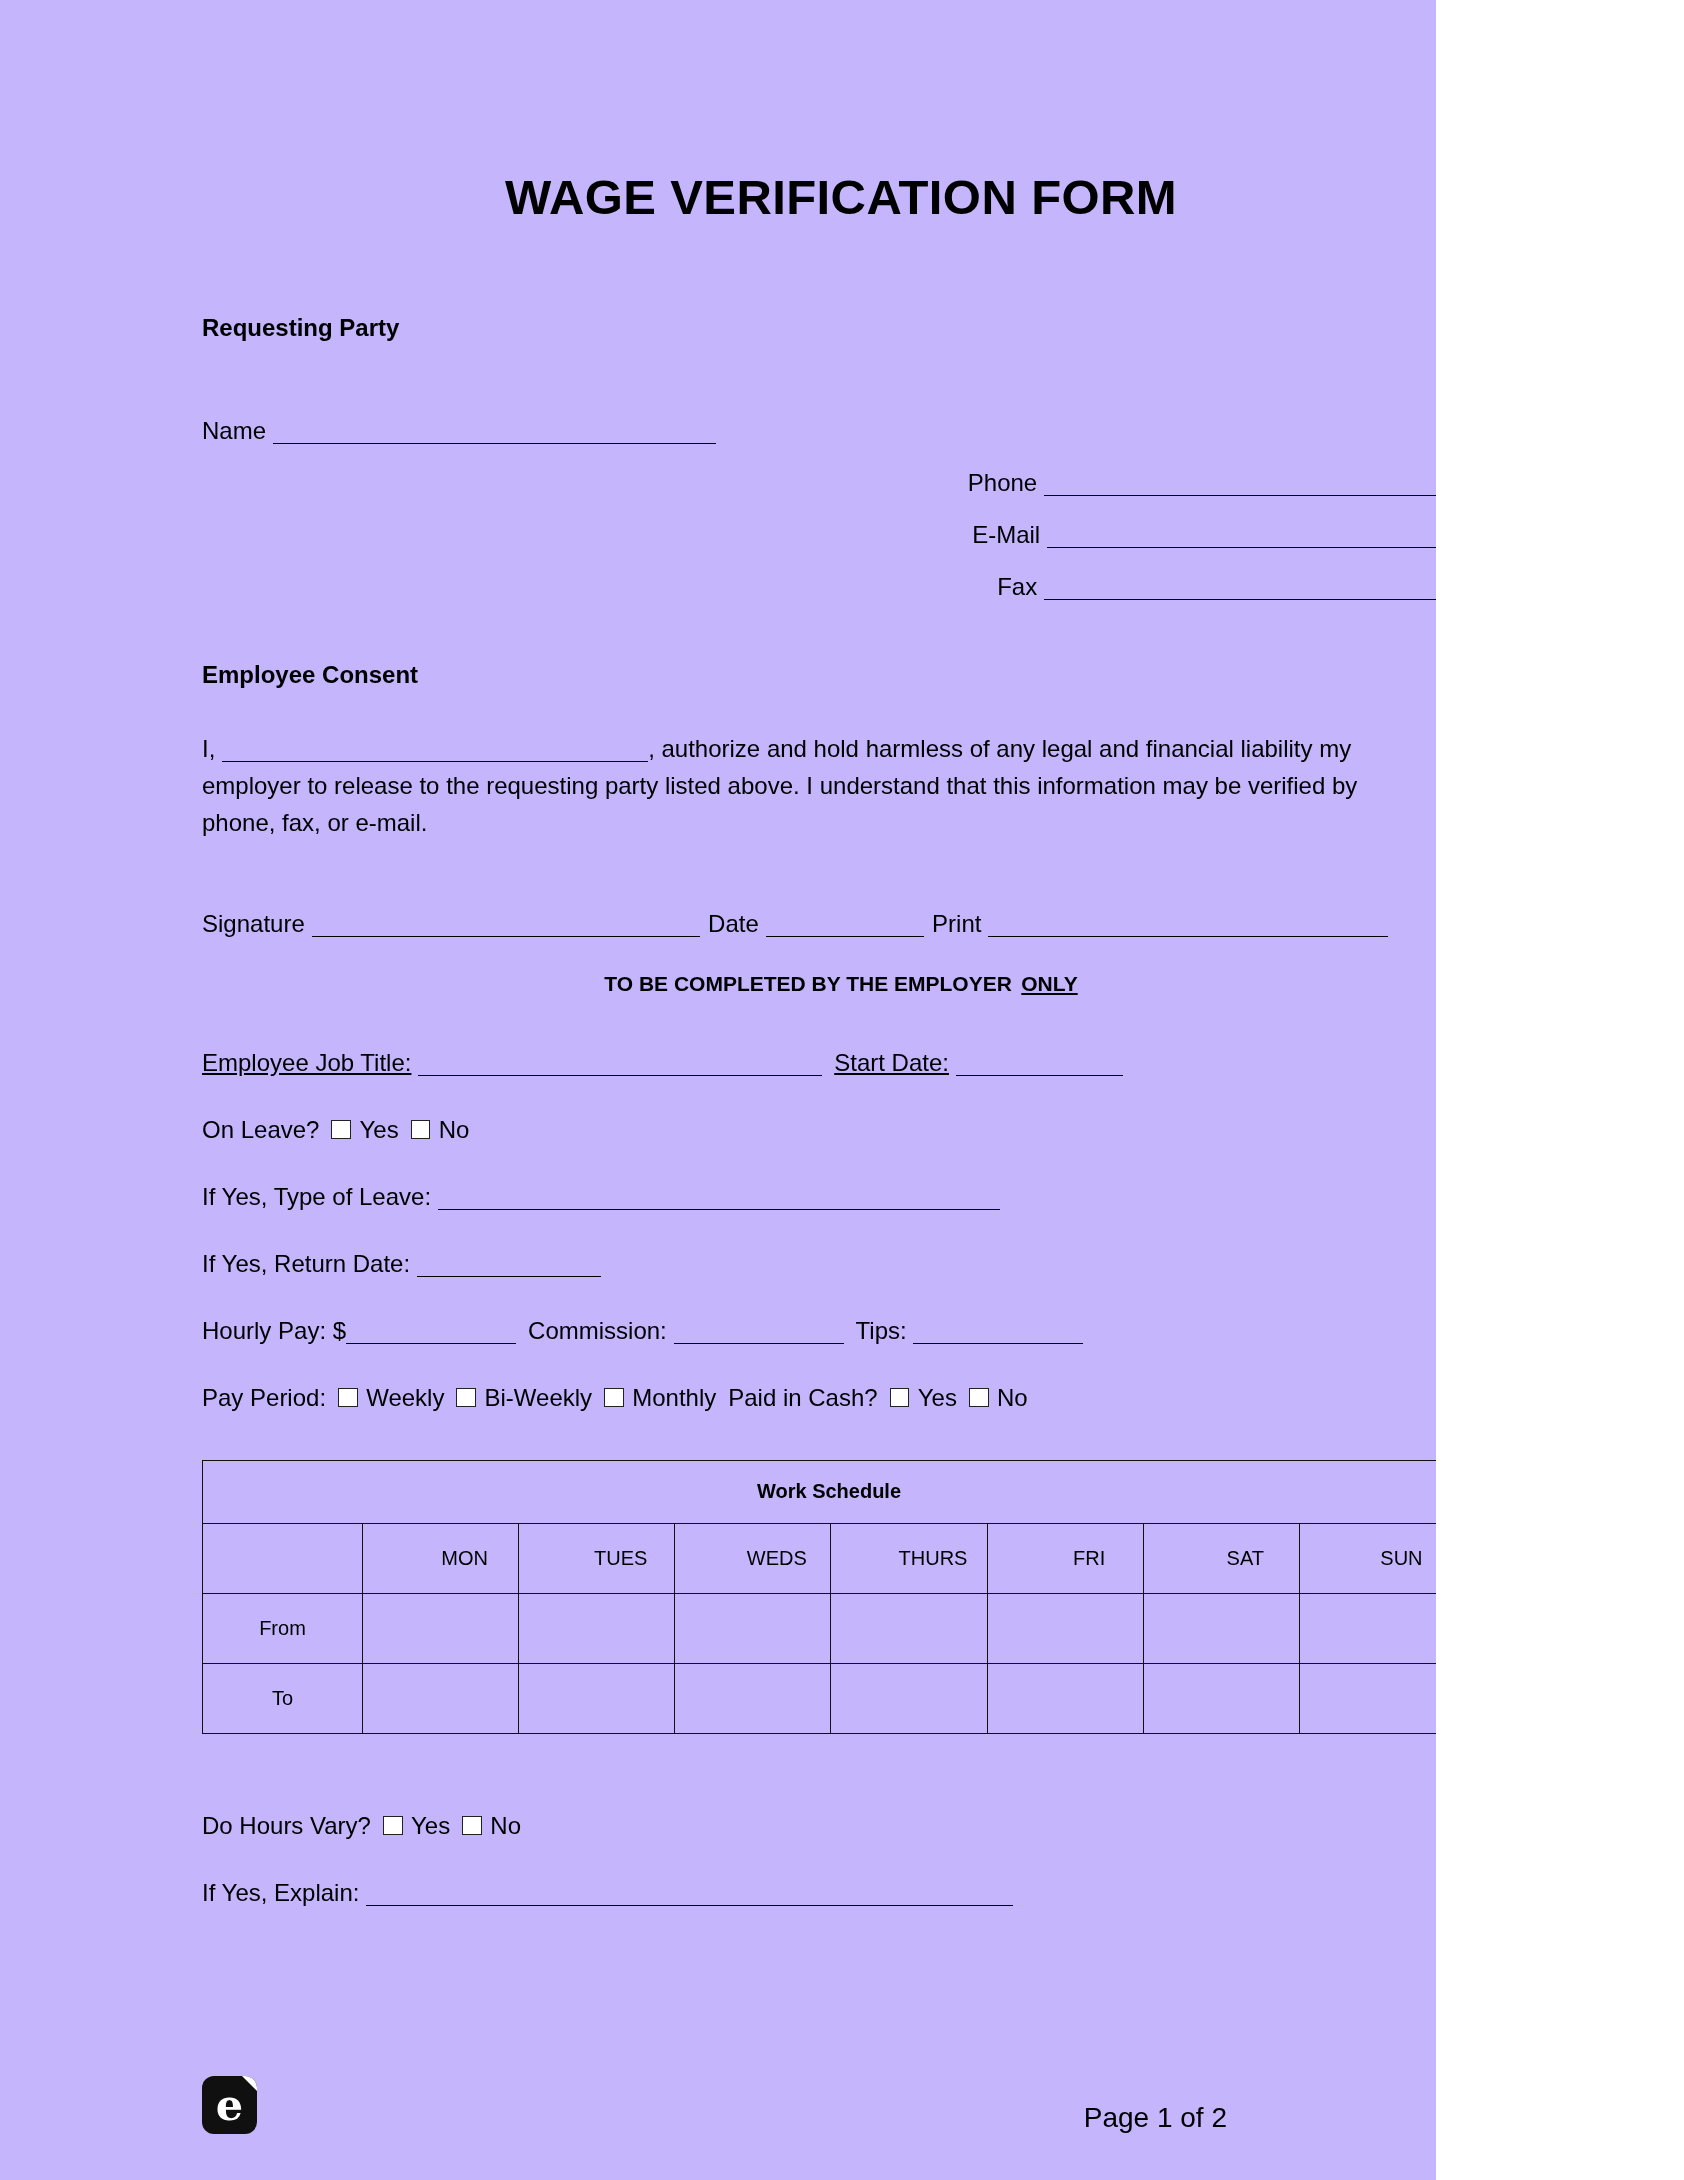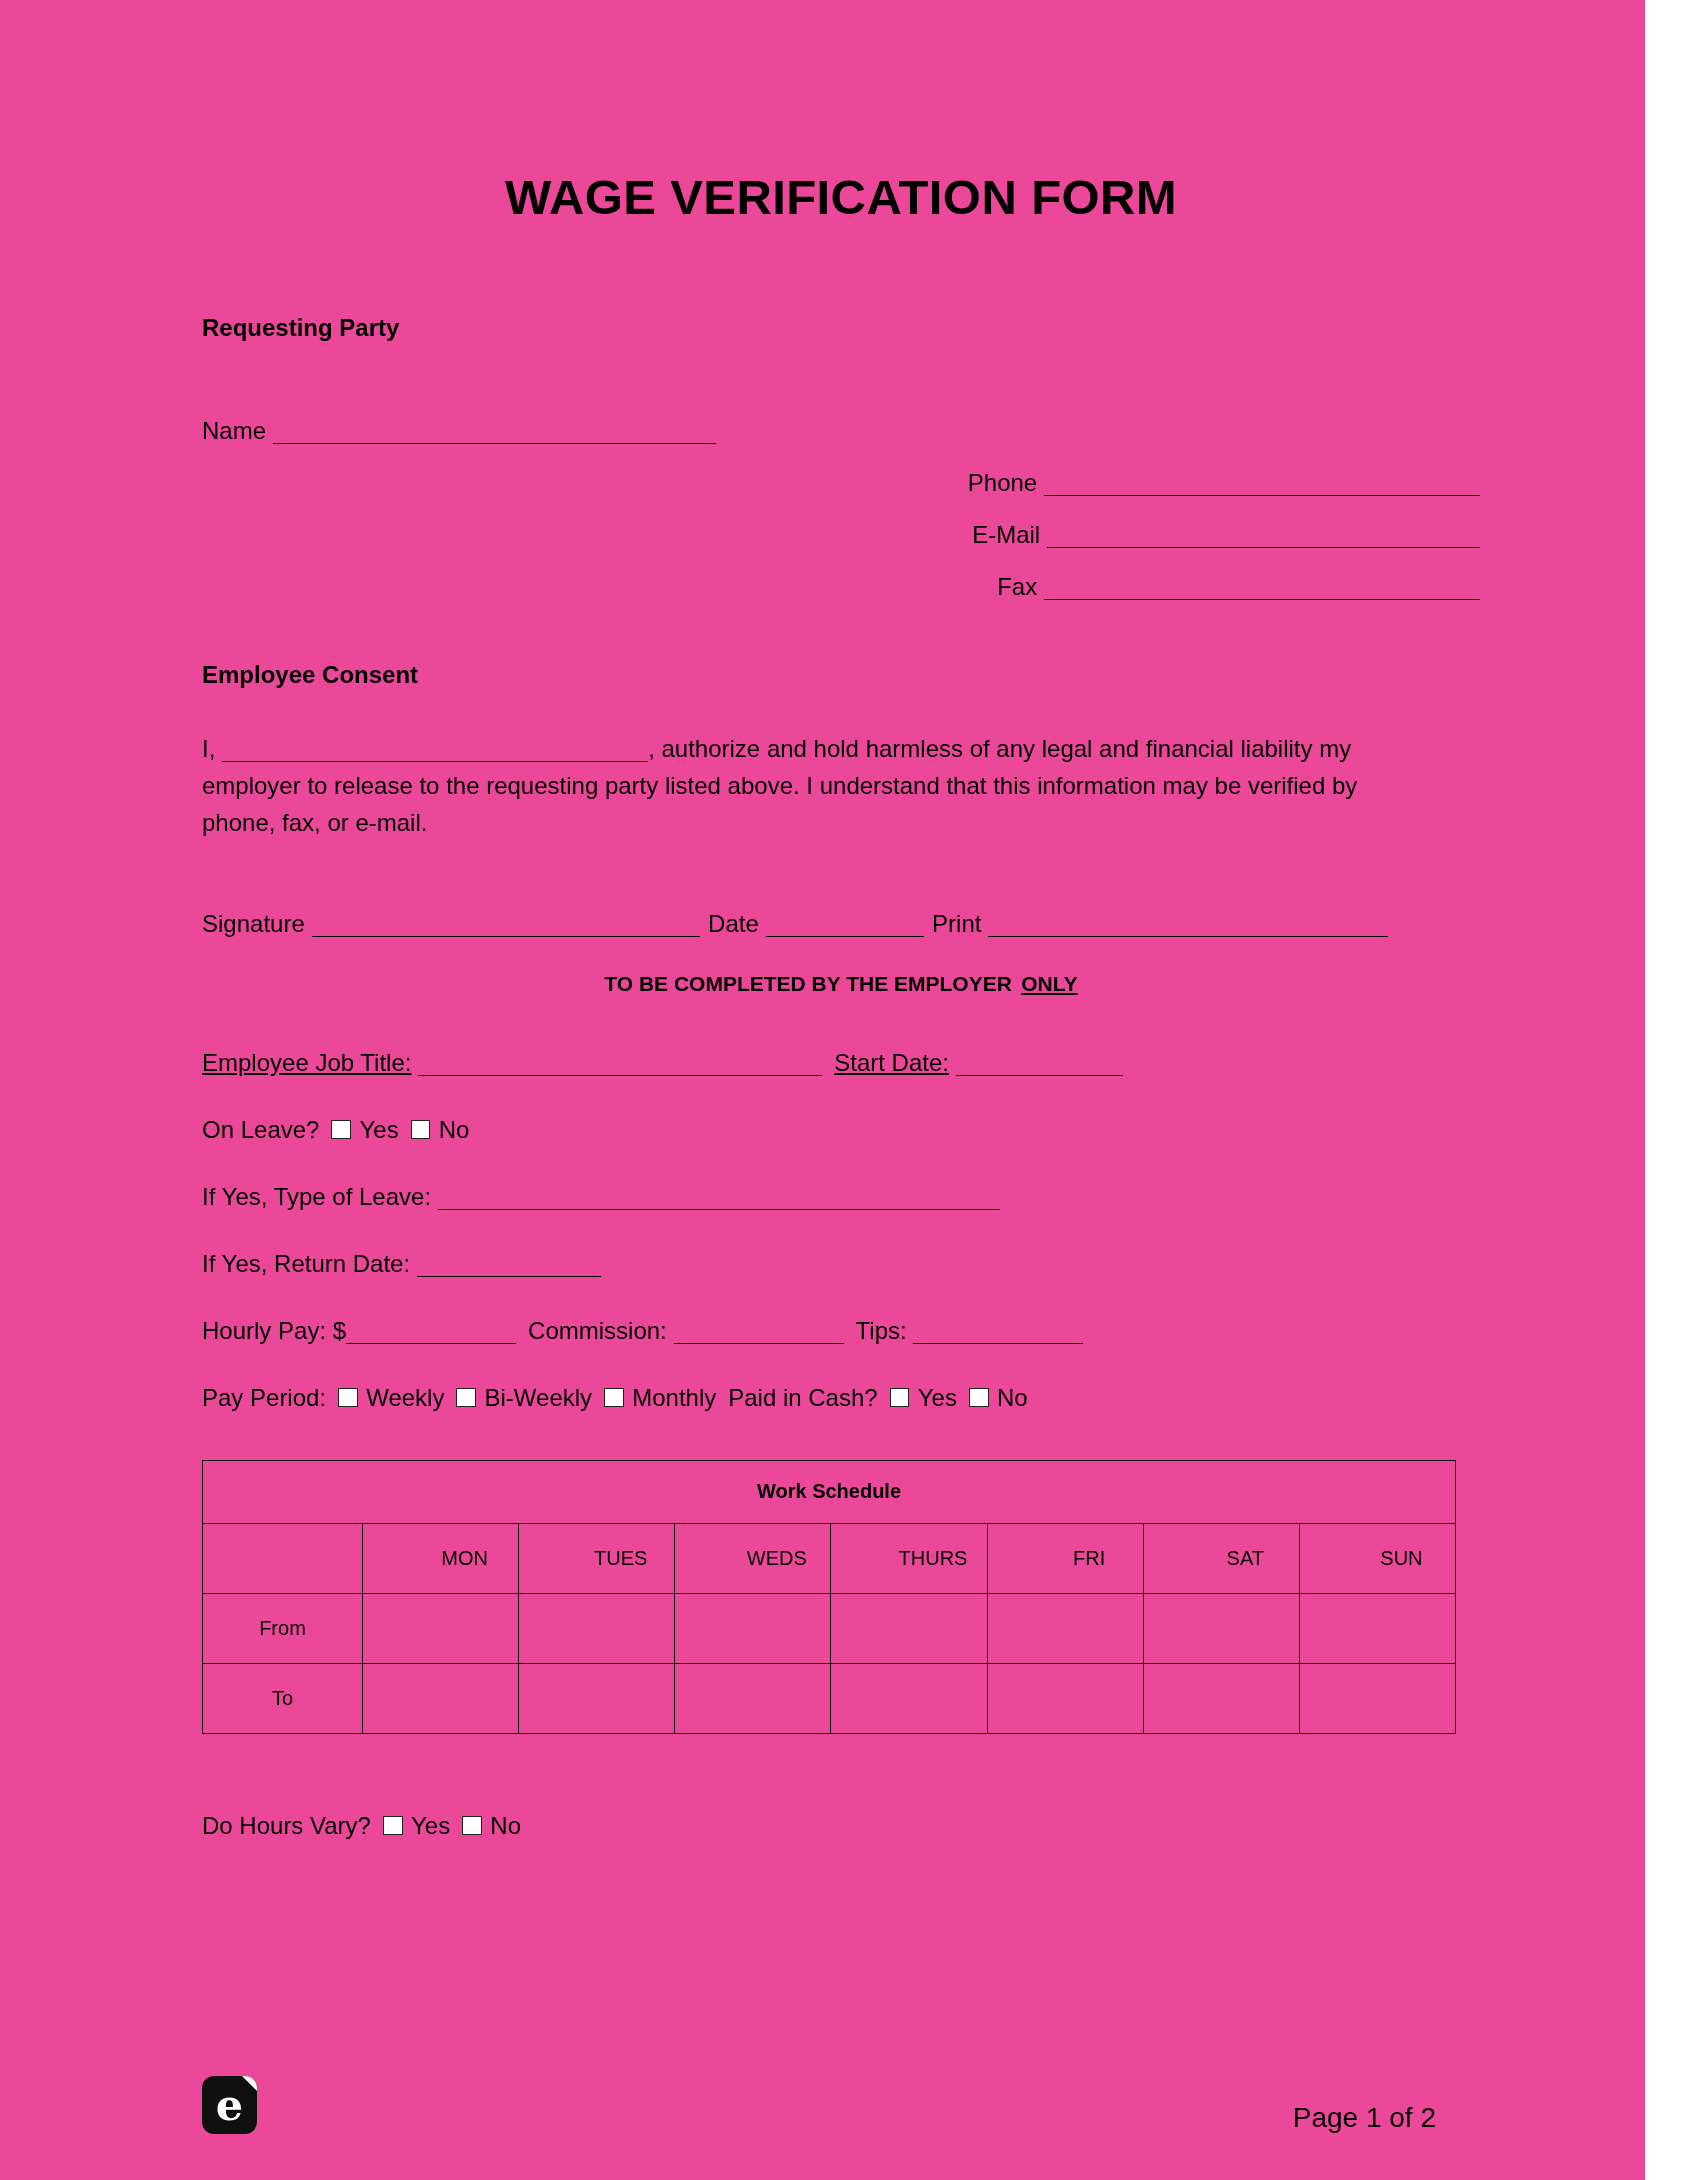--- a/index.html
+++ b/index.html
@@ -1,20 +1,20 @@
 <!DOCTYPE html>
 <html style="font-size:13.6px"><head>
 <meta charset="utf-8">
 <style>
   * { margin:0; padding:0; box-sizing:border-box; }
   html,body { background:#ffffff; }
   .page {
     position:relative;
-    width:1645px; height:2181px;
-    background:#ec4899;
+    width:1436px; height:2181px;
+    background:#c4b5fd;
     color:#000;
     font-family:"Liberation Sans", sans-serif;
     font-size:24px;
     overflow:hidden;
   }
   .content { width:1278px; margin-left:202px; padding-top:145px; }
 
   .form-title {
     margin-top:24px;
     text-align:center;
@@ -224,20 +224,23 @@
         <td></td>
         <td></td>
       </tr>
     </tbody>
       </table>
 
     <div class="frow" style="margin-top:78px">
       <span>Do Hours Vary?</span><span class="cb"></span><span>Yes</span><span class="cb"></span><span>No</span>
     </div>
 
+    <div class="frow">
+      <span>If Yes, Explain:</span><span class="blank" style="width:647px"></span>
+    </div>
 
   </div>
 
   <div class="footer">
     <div class="logo">
         <span>e</span>
       </div>
     <div class="page-num">Page 1 of 2</div>
   </div>
 </div>

